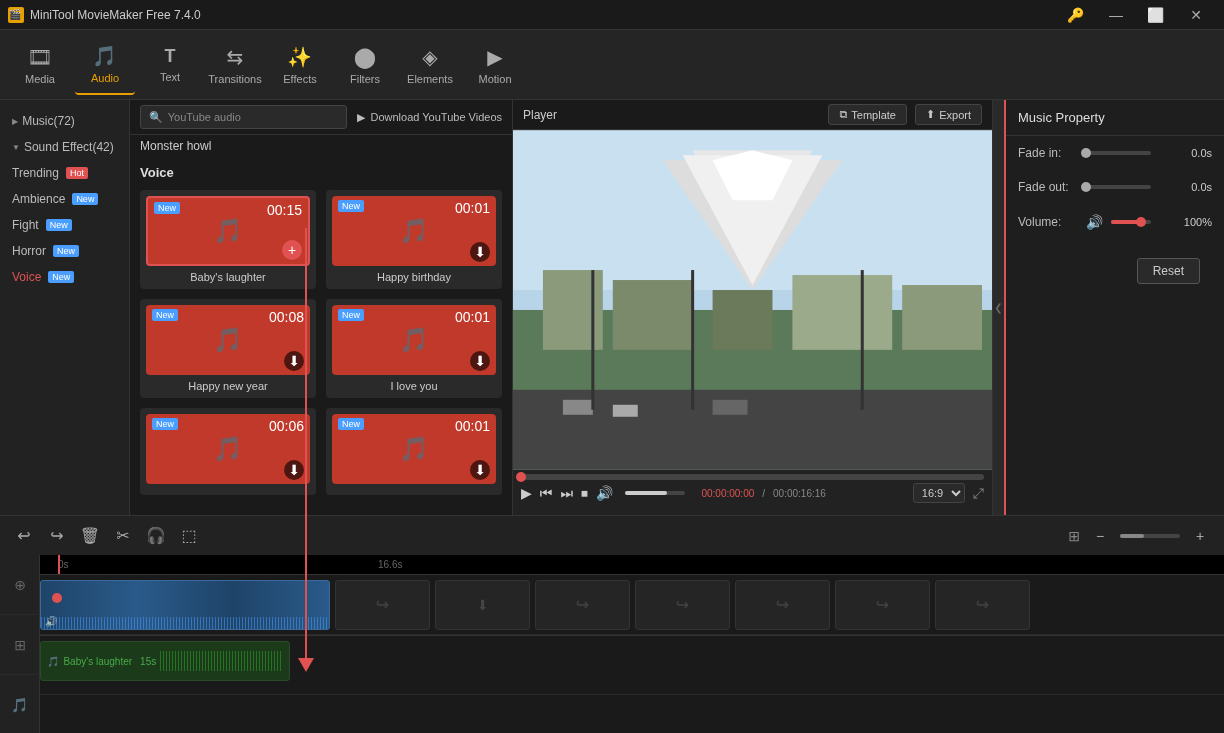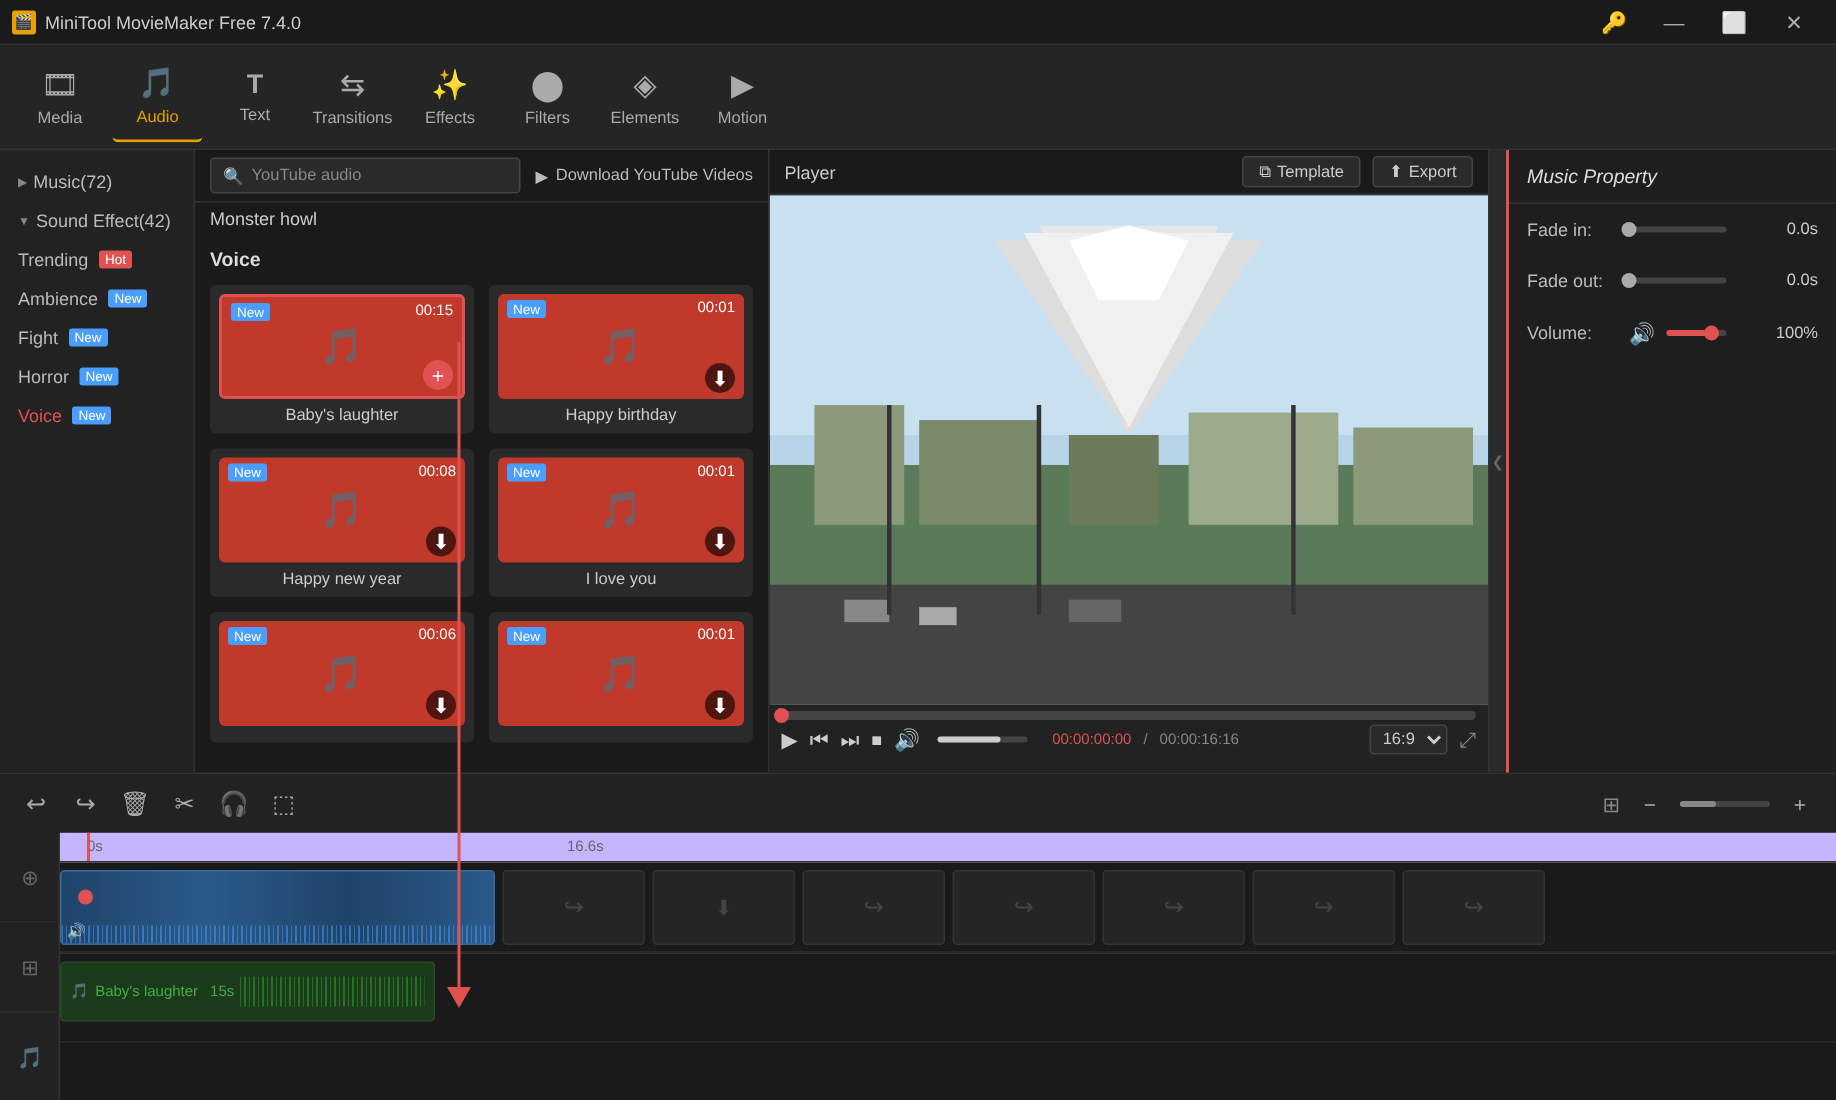--- a/index.html
+++ b/index.html
@@ -28,21 +28,21 @@
     .center-top { height: 35px; display: flex; align-items: center; padding: 0 10px; gap: 10px; border-bottom: 1px solid #333; }
     .search-box { flex: 1; height: 24px; background: #2a2a2a; border: 1px solid #444; border-radius: 3px; display: flex; align-items: center; padding: 0 8px; gap: 5px; color: #888; font-size: 11px; cursor: text; }
     .yt-btn { display: flex; align-items: center; gap: 5px; font-size: 11px; color: #bbb; cursor: pointer; }
     .sound-name { padding: 4px 10px; font-size: 12px; color: #ccc; }
     .voice-section { padding: 8px 10px 4px; font-size: 13px; font-weight: bold; color: #ddd; }
     .audio-grid { display: grid; grid-template-columns: 1fr 1fr; gap: 10px; padding: 6px 10px; overflow-y: auto; }
     .audio-card { background: #2a2a2a; border-radius: 4px; padding: 6px; cursor: pointer; }
     .audio-thumb { position: relative; height: 70px; background: #c0392b; border-radius: 4px; display: flex; align-items: center; justify-content: center; margin-bottom: 5px; }
     .audio-thumb.active { border: 2px solid #e05252; }
     .audio-thumb-icon { font-size: 24px; color: rgba(255,255,255,0.7); }
-    .audio-duration { position: absolute; top: 4px; right: 6px; font-size: 10px; color: #fff; }
+    .audio-duration { position: absolute; top: 4px; right: 6px; font-size: 14px; color: #fff; }
     .audio-new { position: absolute; top: 4px; left: 6px; font-size: 9px; background: #4a9eff; color: #fff; padding: 1px 4px; border-radius: 2px; }
     .audio-add-btn { position: absolute; bottom: 4px; right: 6px; width: 20px; height: 20px; background: rgba(0,0,0,0.6); border-radius: 50%; display: flex; align-items: center; justify-content: center; font-size: 14px; color: #fff; cursor: pointer; }
     .audio-add-btn.plus { background: #e05252; }
     .audio-name { font-size: 11px; color: #ccc; text-align: center; }
 
     
     .player-panel { width: 480px; background: #1a1a1a; border-left: 1px solid #333; display: flex; flex-direction: column; }
     .player-header { height: 30px; display: flex; align-items: center; padding: 0 10px; gap: 10px; border-bottom: 1px solid #333; text-align: center; }
     .player-header-right { margin-left: auto; display: flex; gap: 8px; }
     .header-btn { padding: 3px 10px; background: #2a2a2a; border: 1px solid #444; border-radius: 3px; font-size: 11px; color: #ccc; cursor: pointer; display: flex; align-items: center; gap: 4px; }
@@ -55,21 +55,21 @@
     .ctrl-btn { font-size: 14px; color: #ccc; cursor: pointer; background: none; border: none; padding: 0; }
     .time-display { font-size: 10px; color: #e05252; margin-left: 4px; }
     .time-total { font-size: 10px; color: #888; }
     .volume-slider { width: 60px; height: 4px; background: #444; border-radius: 2px; margin: 0 4px; cursor: pointer; position: relative; }
     .volume-fill { width: 70%; height: 100%; background: #ccc; border-radius: 2px; }
     .ratio-select { margin-left: auto; background: #2a2a2a; border: 1px solid #444; border-radius: 3px; color: #ccc; font-size: 11px; padding: 2px 4px; cursor: pointer; }
     .expand-btn { font-size: 14px; color: #888; cursor: pointer; }
 
     
     .right-panel { width: 220px; background: #1e1e1e; border-left: 2px solid #e05252; }
-    .right-panel-title { padding: 10px 12px; font-size: 13px; color: #ddd; border-bottom: 1px solid #333; font-style: italic; }
+    .right-panel-title { padding: 10px 12px; font-size: 13px; color: #ddd; border-bottom: 1px solid #333; }
     .property-row { display: flex; align-items: center; padding: 10px 12px; gap: 8px; }
     .property-label { font-size: 12px; color: #bbb; min-width: 60px; }
     .property-slider { flex: 1; height: 4px; background: #444; border-radius: 2px; position: relative; cursor: pointer; }
     .property-slider-fill { height: 100%; background: #888; border-radius: 2px; }
     .property-dot { position: absolute; left: 0%; top: 50%; transform: translate(-50%, -50%); width: 10px; height: 10px; background: #aaa; border-radius: 50%; cursor: pointer; }
     .property-value { font-size: 11px; color: #ccc; min-width: 35px; text-align: right; margin-left: 18px; }
     .property-vol-icon { font-size: 14px; color: #888; }
     .vol-slider-fill { width: 75%; background: #e05252; }
     .vol-dot { left: 75%; background: #e05252; }
     .reset-btn { margin: 10px 12px; padding: 5px 15px; background: #2a2a2a; border: 1px solid #555; border-radius: 3px; color: #ccc; font-size: 12px; cursor: pointer; float: right; }
@@ -78,21 +78,21 @@
     .timeline-toolbar { height: 40px; background: #222; display: flex; align-items: center; padding: 0 10px; gap: 5px; border-top: 1px solid #333; }
     .tl-btn { width: 28px; height: 28px; display: flex; align-items: center; justify-content: center; cursor: pointer; color: #aaa; font-size: 16px; border-radius: 3px; }
     .zoom-slider { width: 60px; height: 4px; background: #444; border-radius: 2px; position: relative; }
     .zoom-fill { width: 40%; height: 100%; background: #888; border-radius: 2px; }
 
     
     .timeline { height: 210px; background: #1a1a1a; display: flex; }
     .timeline-left { width: 40px; background: #222; border-right: 1px solid #333; display: flex; flex-direction: column; }
     .tl-track-icon { width: 40px; height: 60px; display: flex; align-items: center; justify-content: center; color: #666; font-size: 14px; border-bottom: 1px solid #2a2a2a; }
     .timeline-right { flex: 1; overflow: hidden; }
-    .tl-ruler { height: 20px; background: #c4b5fd; border-bottom: 1px solid #333; display: flex; align-items: center; padding: 0 5px; position: relative; }
+    .tl-ruler { height: 20px; background: #000000; border-bottom: 1px solid #333; display: flex; align-items: center; padding: 0 5px; position: relative; }
     .tl-time-marker { font-size: 10px; color: #666; position: absolute; }
     .tl-playhead { position: absolute; left: 18px; top: 0; width: 2px; height: 100%; background: #e05252; z-index: 5; }
     .tl-playhead-dot { position: absolute; top: 18px; left: 12px; width: 10px; height: 10px; background: #e05252; border-radius: 50%; z-index: 6; }
     .tl-track { height: 60px; border-bottom: 1px solid #2a2a2a; position: relative; display: flex; align-items: center; }
     .tl-clip { position: absolute; border-radius: 3px; overflow: hidden; }
     .video-clip { left: 0; width: 290px; height: 50px; top: 5px; background: #2a5a8a; border: 1px solid #3a6a9a; display: flex; align-items: flex-end; }
     .tl-slot { width: 95px; height: 50px; margin: 5px 5px 5px 0; background: #252525; border: 1px solid #333; border-radius: 3px; display: flex; align-items: center; justify-content: center; }
     .tl-slot-arrow { color: #444; font-size: 16px; }
     .tl-slot.down-arrow .tl-slot-arrow { font-size: 14px; }
     .music-track { height: 40px; background: #1a3a1a; border: 1px solid #2a4a2a; border-radius: 3px; position: absolute; left: 0; width: 250px; top: 5px; display: flex; align-items: center; padding: 0 6px; gap: 4px; }
@@ -369,20 +369,23 @@
     <div class="property-row">
       <span class="property-label">Volume:</span>
       <span class="property-vol-icon">🔊</span>
       <div class="property-slider">
         <div class="property-slider-fill vol-slider-fill"></div>
         <div class="property-dot vol-dot"></div>
       </div>
       <span class="property-value">100%</span>
     </div>
 
+    <div style="display:flex;justify-content:flex-end;padding:8px 12px;">
+      <button class="reset-btn">Reset</button>
+    </div>
   </div>
 </div>
 
 <div class="timeline-toolbar">
   <div class="tl-btn">↩</div>
   <div class="tl-btn">↪</div>
   <div class="tl-btn">🗑</div>
   <div class="tl-btn">✂</div>
   <div class="tl-btn">🎧</div>
   <div class="tl-btn">⬚</div>

